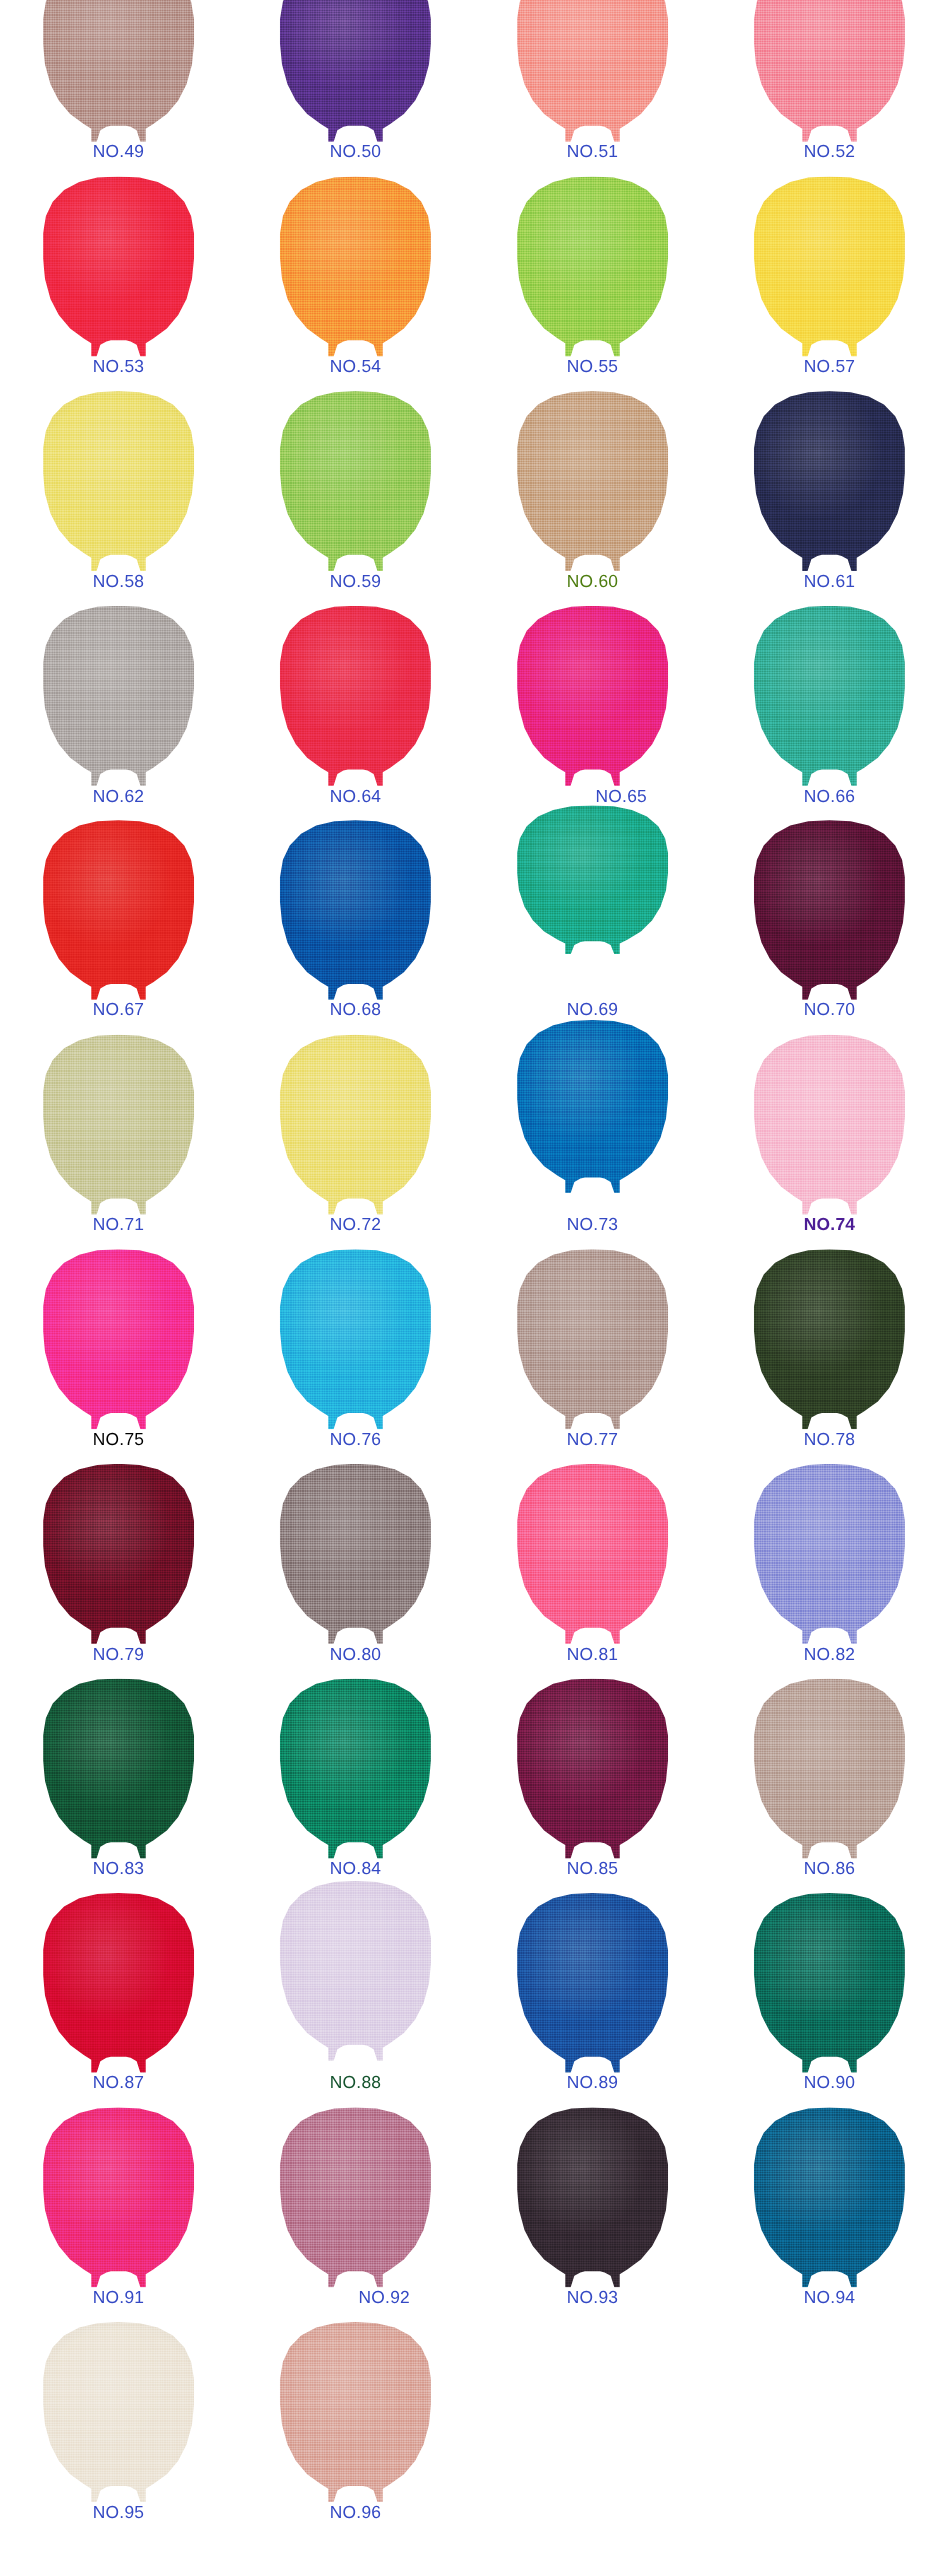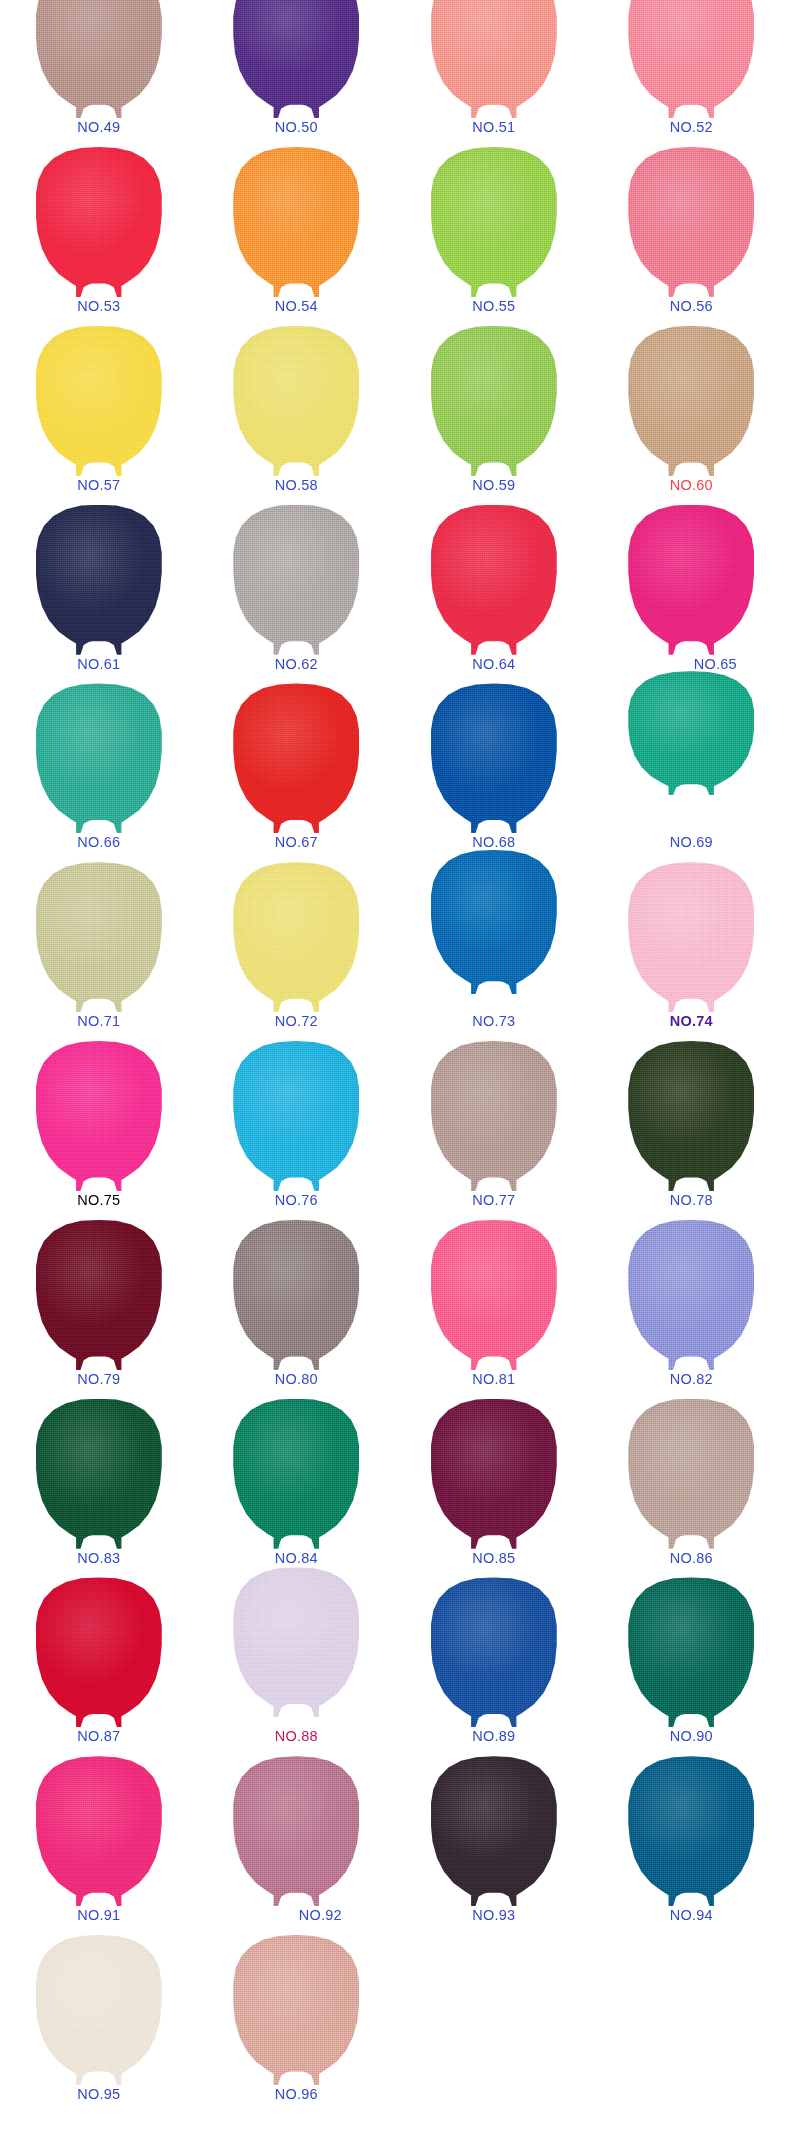--- a/index.html
+++ b/index.html
@@ -143,47 +143,41 @@
         <div class="chip-label" style="color: rgb(52, 73, 196);">NO.54</div>
       </div>
       <div class="cell">
         <div class="chip-wrap">
           <div class="chip" style="background: rgb(150, 207, 76);"></div>
         </div>
         <div class="chip-label" style="color: rgb(52, 73, 196);">NO.55</div>
       </div>
       <div class="cell">
         <div class="chip-wrap">
-          <div class="chip" style="background: rgb(242, 121, 142);"></div>
-        </div>
-        <div class="chip-label" style="color: rgb(52, 73, 196);">NO.56</div>
-      </div>
-      <div class="cell">
-        <div class="chip-wrap">
           <div class="chip" style="background: rgb(246, 217, 69);"></div>
         </div>
         <div class="chip-label" style="color: rgb(52, 73, 196);">NO.57</div>
       </div>
       <div class="cell">
         <div class="chip-wrap">
           <div class="chip" style="background: rgb(236, 223, 110);"></div>
         </div>
         <div class="chip-label" style="color: rgb(52, 73, 196);">NO.58</div>
       </div>
       <div class="cell">
         <div class="chip-wrap">
           <div class="chip" style="background: rgb(147, 201, 86);"></div>
         </div>
         <div class="chip-label" style="color: rgb(52, 73, 196);">NO.59</div>
       </div>
       <div class="cell">
         <div class="chip-wrap">
           <div class="chip" style="background: rgb(200, 163, 130);"></div>
         </div>
-        <div class="chip-label" style="color: #ef4444;">NO.60</div>
+        <div class="chip-label" style="color: #4d7c0f;">NO.60</div>
       </div>
       <div class="cell">
         <div class="chip-wrap">
           <div class="chip" style="background: rgb(38, 42, 78);"></div>
         </div>
         <div class="chip-label" style="color: rgb(52, 73, 196);">NO.61</div>
       </div>
       <div class="cell">
         <div class="chip-wrap">
           <div class="chip" style="background: rgb(173, 167, 164);"></div>
@@ -221,20 +215,26 @@
         <div class="chip-label" style="color: rgb(52, 73, 196);">NO.68</div>
       </div>
       <div class="cell">
         <div class="chip-wrap">
           <div class="chip" style="background: rgb(26, 165, 132);"></div>
         </div>
         <div class="chip-label" style="color: rgb(52, 73, 196); margin-top: 40px;">NO.69</div>
       </div>
       <div class="cell">
         <div class="chip-wrap">
+          <div class="chip" style="background: rgb(86, 18, 51);"></div>
+        </div>
+        <div class="chip-label" style="color: rgb(52, 73, 196);">NO.70</div>
+      </div>
+      <div class="cell">
+        <div class="chip-wrap">
           <div class="chip" style="background: rgb(201, 200, 152);"></div>
         </div>
         <div class="chip-label" style="color: rgb(52, 73, 196);">NO.71</div>
       </div>
       <div class="cell">
         <div class="chip-wrap">
           <div class="chip" style="background: rgb(236, 223, 117);"></div>
         </div>
         <div class="chip-label" style="color: rgb(52, 73, 196);">NO.72</div>
       </div>
@@ -325,21 +325,21 @@
       <div class="cell">
         <div class="chip-wrap">
           <div class="chip" style="background: rgb(212, 10, 46);"></div>
         </div>
         <div class="chip-label" style="color: rgb(52, 73, 196);">NO.87</div>
       </div>
       <div class="cell">
         <div class="chip-wrap">
           <div class="chip" style="background: rgb(221, 208, 230);"></div>
         </div>
-        <div class="chip-label" style="color: #be185d; margin-top: 12px;">NO.88</div>
+        <div class="chip-label" style="color: #14532d; margin-top: 12px;">NO.88</div>
       </div>
       <div class="cell">
         <div class="chip-wrap">
           <div class="chip" style="background: rgb(26, 79, 156);"></div>
         </div>
         <div class="chip-label" style="color: rgb(52, 73, 196);">NO.89</div>
       </div>
       <div class="cell">
         <div class="chip-wrap">
           <div class="chip" style="background: rgb(11, 103, 86);"></div>

